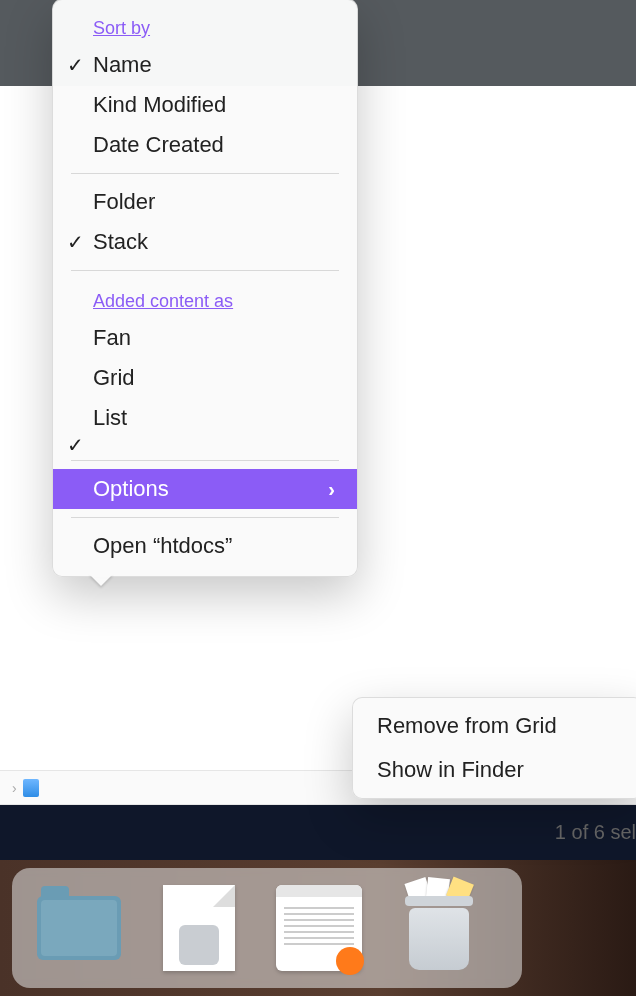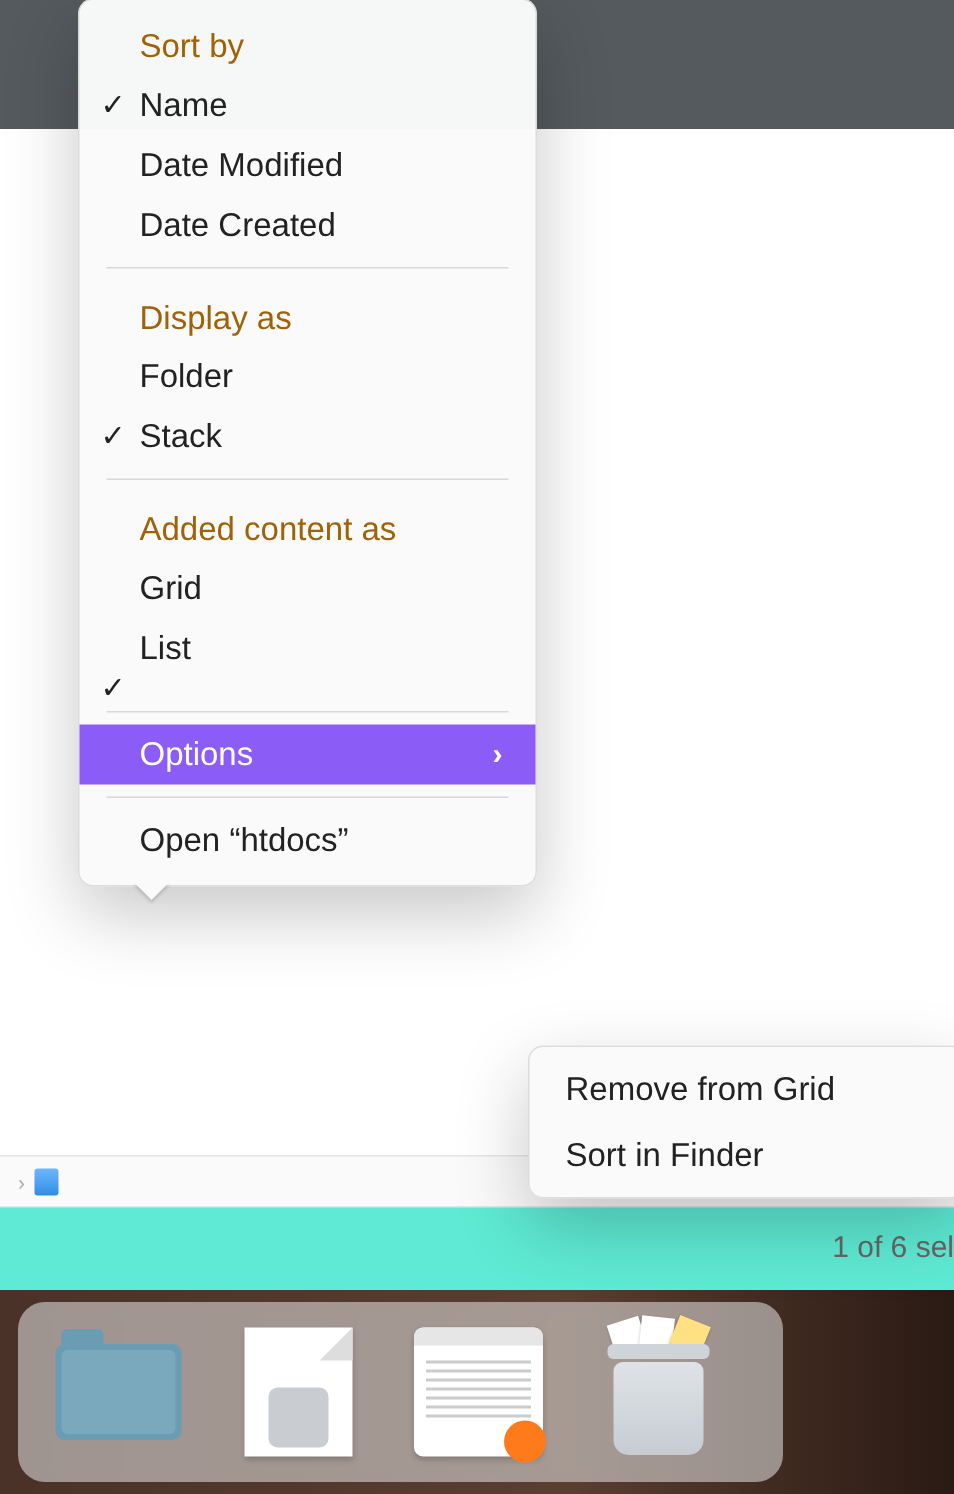--- a/index.html
+++ b/index.html
@@ -17,21 +17,21 @@
     position: absolute; left: 0; top: 770px; width: 636px; height: 34px;
     background: #fafafa; border-top: 1px solid #e6e6e6;
     display: flex; align-items: center; padding-left: 6px;
     font-size: 14px; color: #555;
   }
   .breadcrumb-bar .chev { color: #aaa; padding: 0 6px; font-size: 14px;}
   .breadcrumb-bar .tiny-icon { width: 16px; height: 18px; background: linear-gradient(#6fb7ff,#2f8de6); border-radius: 2px; display:inline-block; flex-shrink:0;}
 
   .selection-info {
     position: absolute; left: 0; top: 804px; width: 636px; height: 56px;
-    background: #5eead4; border-top: 1px solid #e6e6e6;
+    background: #0f172a; border-top: 1px solid #e6e6e6;
     display: flex; align-items: center; justify-content: flex-end;
     font-size: 20px; color: #666; padding-right: 0;
     overflow: hidden;
   }
 
   
   .desktop {
     position: absolute; left: 0; top: 860px; width: 636px; height: 136px;
     background: linear-gradient(90deg, #4a3228 0%, #5a3e30 60%, #2a1a14 100%);
   }
@@ -90,21 +90,21 @@
   .menu .arrow {
     position: absolute; left: 36px; bottom: -10px;
     width: 0; height: 0;
     border-left: 12px solid transparent;
     border-right: 12px solid transparent;
     border-top: 12px solid rgba(250,250,250,0.98);
     filter: drop-shadow(0 2px 1px rgba(0,0,0,0.15));
   }
   .menu-section-title {
     padding: 12px 22px 6px 40px;
-    color: #a16207; font-size: 22px; font-weight: 500;
+    color: #8b5cf6; font-size: 18px; font-weight: 500; text-decoration: underline;
   }
   .menu-item {
     position: relative;
     padding: 7px 22px 7px 40px;
     font-size: 22px; color: #222;
     display: flex; align-items: center;
     cursor: default;
   }
   .menu-item .check {
     position: absolute; left: 14px; top: 50%; transform: translateY(-50%);
@@ -191,42 +191,44 @@
 
 <div class="menu">
 
   <div class="menu-section-title">Sort by</div>
 
   <div class="menu-item">
     <span class="check">✓</span>
     <span>Name</span>
   </div>
   <div class="menu-item">
-    <span>Date Modified</span>
+    <span>Kind Modified</span>
   </div>
   <div class="menu-item">
     <span>Date Created</span>
   </div>
 
   <div class="menu-sep"></div>
 
-  <div class="menu-section-title">Display as</div>
 
   <div class="menu-item">
     <span>Folder</span>
   </div>
   <div class="menu-item">
     <span class="check">✓</span>
     <span>Stack</span>
   </div>
 
   <div class="menu-sep"></div>
 
   <div class="menu-section-title">Added content as</div>
 
+  <div class="menu-item">
+    <span>Fan</span>
+  </div>
   <div class="menu-item">
     <span>Grid</span>
   </div>
   <div class="menu-item">
     <span>List</span>
   </div>
   <div class="menu-item">
     <span class="check">✓</span>
   </div>
 
@@ -244,15 +246,15 @@
   </div>
 
   <div class="arrow"></div>
 </div>
 
 <div class="submenu">
   <div class="menu-item">
     <span>Remove from Grid</span>
   </div>
   <div class="menu-item">
-    <span>Sort in Finder</span>
+    <span>Show in Finder</span>
   </div>
 </div>
 
 </body></html>

